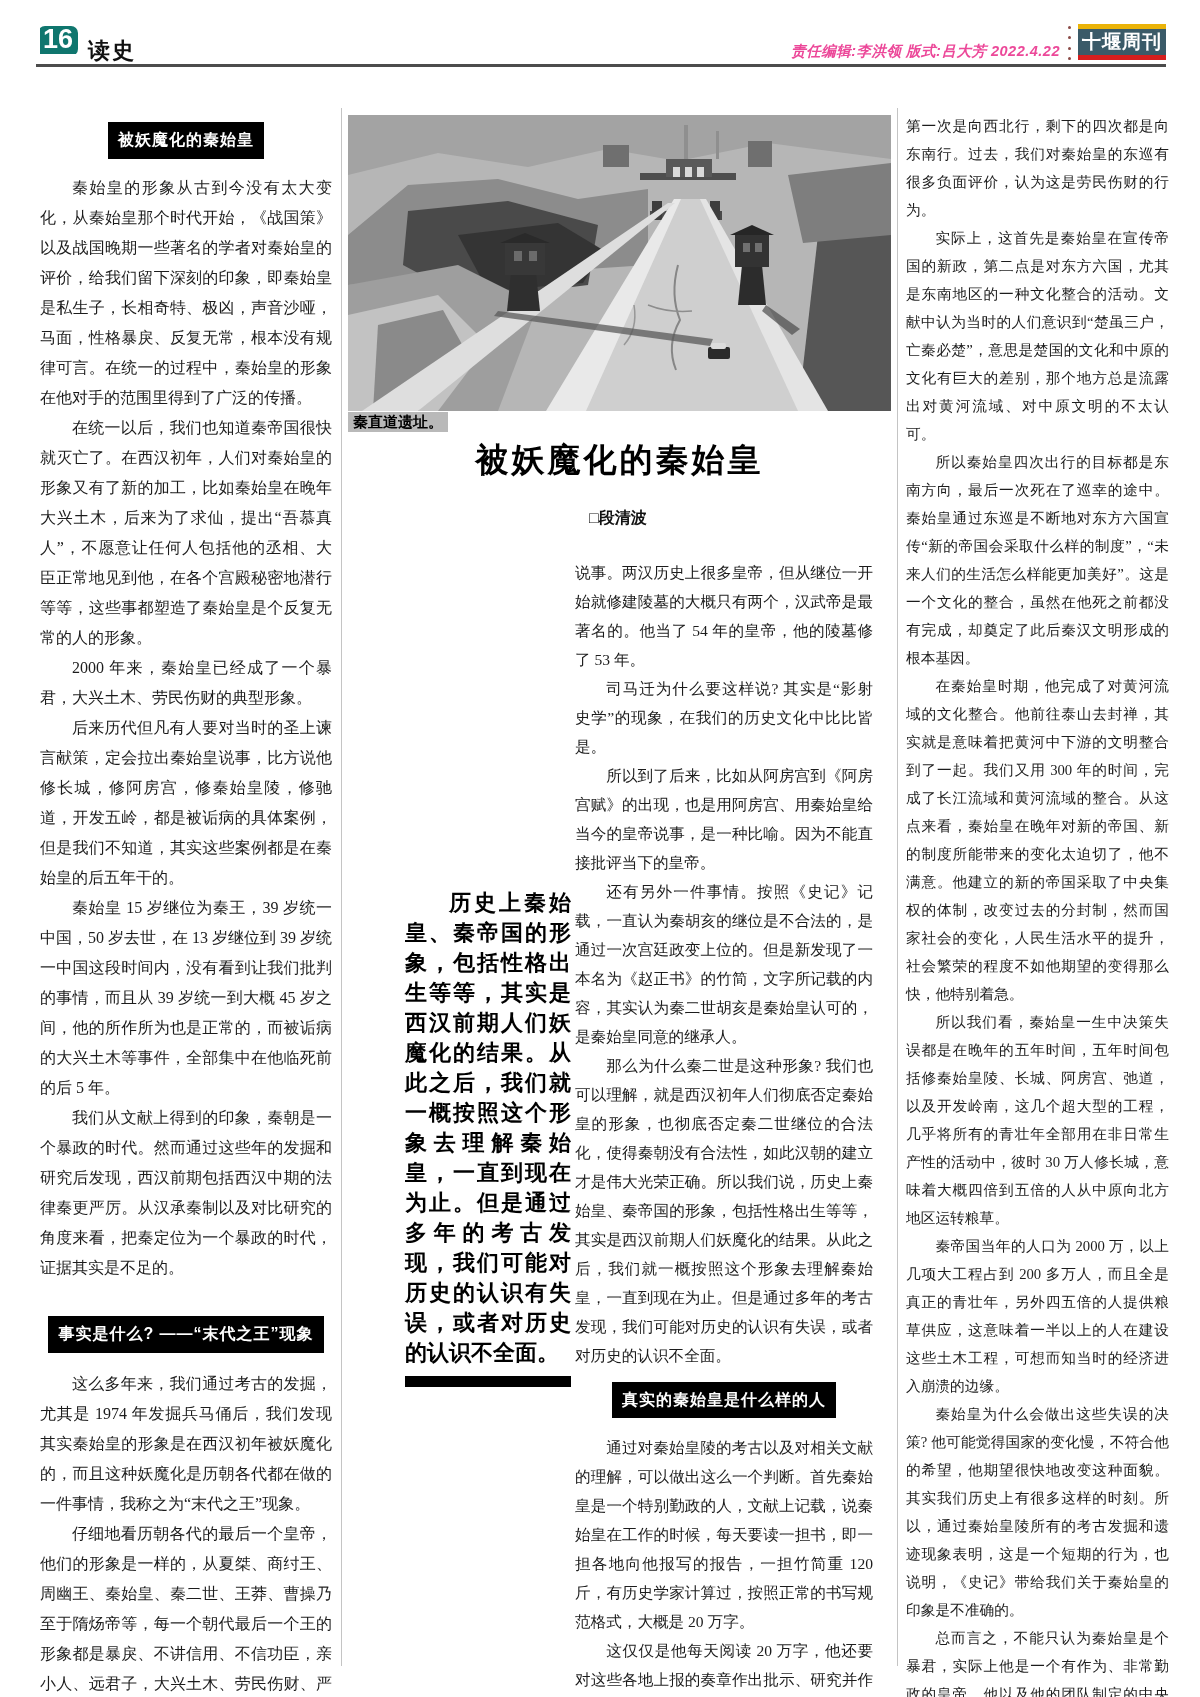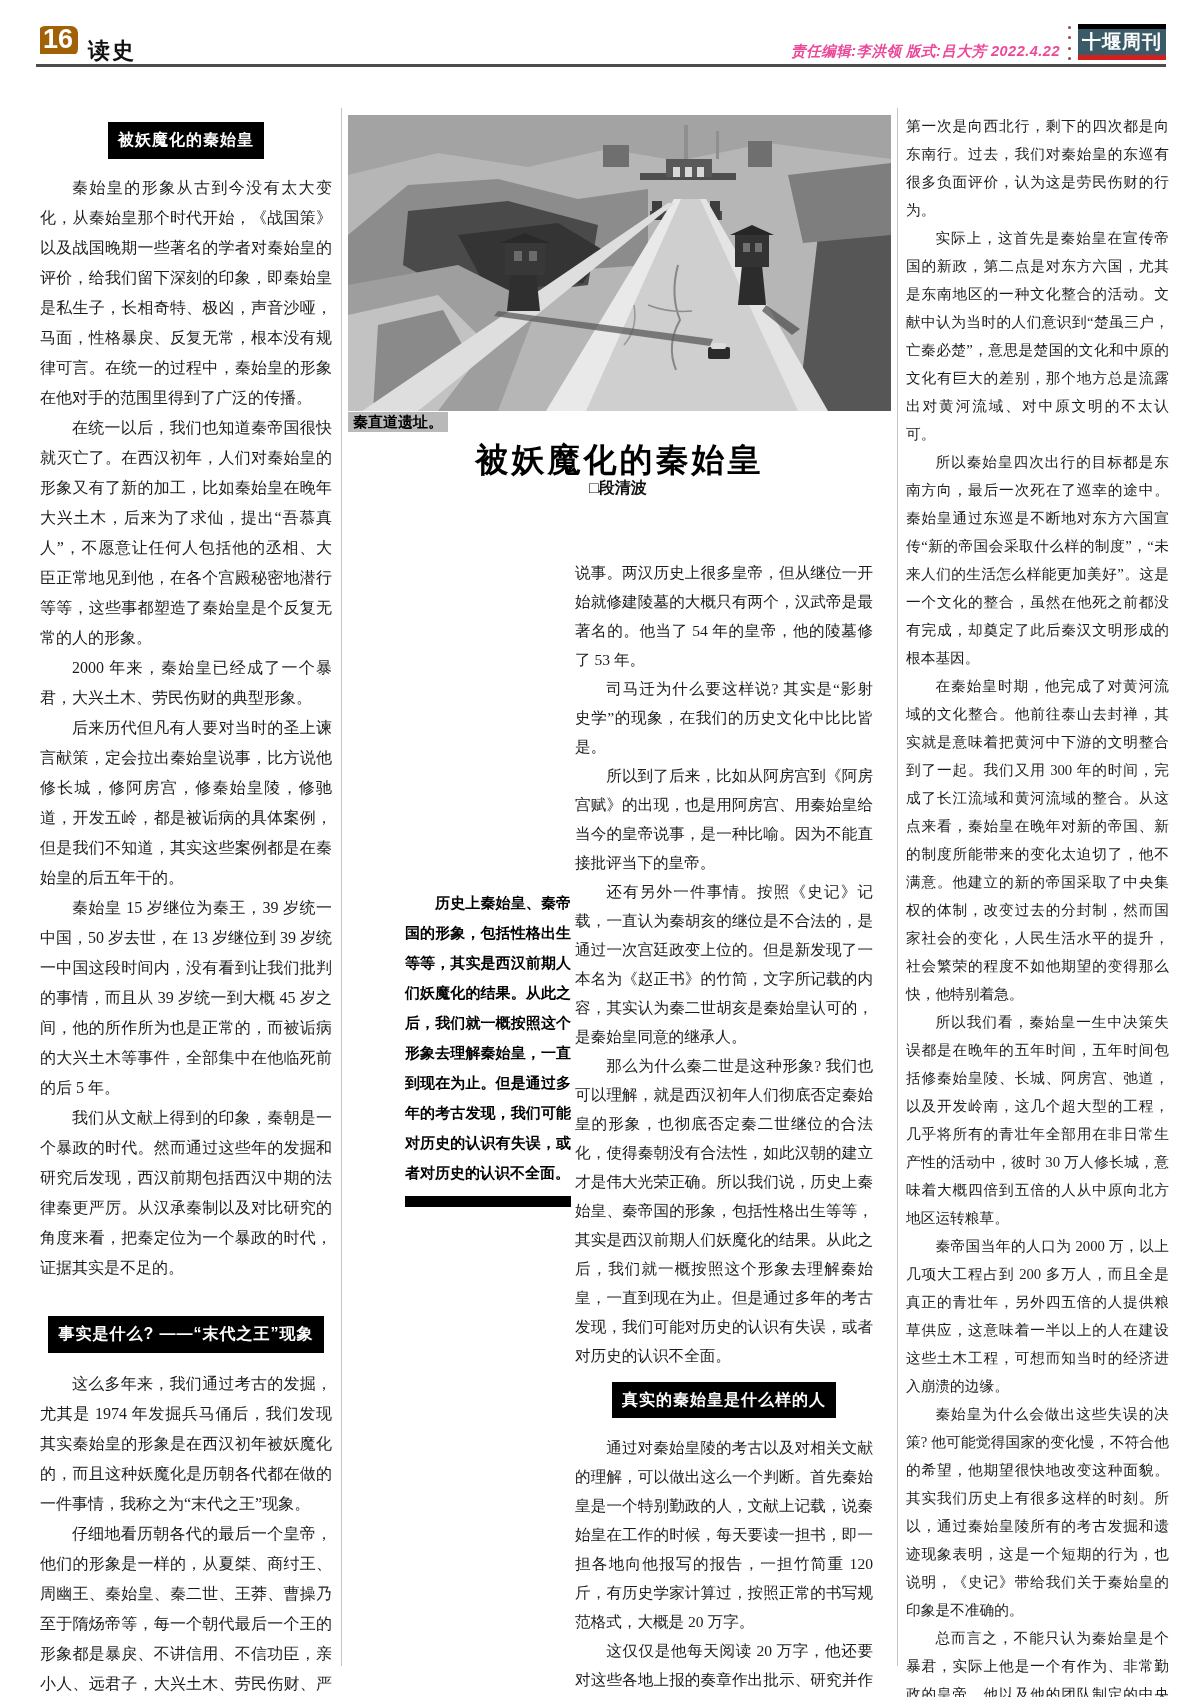--- a/index.html
+++ b/index.html
@@ -3,36 +3,36 @@
 <meta charset="utf-8">
 <style>
   html,body{margin:0;padding:0;background:#ffffff;}
   .page{
     position:relative;width:1200px;height:1697px;background:#ffffff;
     overflow:hidden;font-family:"Liberation Serif","DejaVu Serif",serif;color:#1c1c1c;
   }
   
   .hdr{position:absolute;left:36px;top:24px;width:1130px;height:40px;}
   .pagenum{
-    position:absolute;left:2px;top:2px;width:40px;height:30px;background:#a16207;
+    position:absolute;left:2px;top:2px;width:40px;height:30px;background:#0f766e;
     border-radius:7px;color:#fff;font-family:"Liberation Sans",sans-serif;
     font-weight:bold;font-size:27px;display:flex;align-items:flex-start;justify-content:center;
   }
   .pagenum span{border-left:2px solid #fff;border-bottom:2px solid #fff;padding:0 5px 1px 3px;line-height:1;}
   .sectionname{
     position:absolute;left:52px;top:12px;font-family:"Liberation Sans",sans-serif;
     font-weight:bold;font-size:22px;color:#111;letter-spacing:2px;
   }
   .editorline{
     position:absolute;right:106px;top:18px;font-family:"Liberation Sans",sans-serif;
     font-weight:bold;font-style:italic;font-size:14.5px;color:#ec4899;letter-spacing:.5px;
   }
   .logo{
     position:absolute;right:0;top:0;width:88px;height:26px;background:#3a5a68;
-    border-top:5px solid #000000;border-bottom:5px solid #d51e1e;
+    border-top:5px solid #eab308;border-bottom:5px solid #d51e1e;
     color:#fff;font-family:"Liberation Sans",sans-serif;font-weight:bold;
     font-size:19px;line-height:26px;text-align:center;letter-spacing:1px;
   }
   .logo-side{position:absolute;right:92px;top:2px;width:6px;height:34px;
     display:flex;flex-direction:column;justify-content:space-between;}
   .logo-side i{width:3px;height:3px;background:#8a4a46;border-radius:50%;display:block;}
   .toprule{position:absolute;left:36px;top:64px;width:1130px;height:3px;background:#4c4c4c;}
   
   .vrule{position:absolute;top:108px;height:1558px;width:1px;background:#c4c4c4;}
   
@@ -55,26 +55,26 @@
     font-family:"Liberation Sans",sans-serif;font-weight:bold;font-size:15px;color:#000;
   }
   .caption b{background:#b9b9b9;padding:1px 5px 2px 5px;}
   
   .arttitle{
     position:absolute;left:348px;top:438px;width:543px;text-align:center;
     font-family:"Liberation Sans",sans-serif;font-weight:bold;font-size:33px;
     color:#000;letter-spacing:3px;
   }
   .author{
-    position:absolute;left:577px;top:478px;font-family:"Liberation Sans",sans-serif;
+    position:absolute;left:577px;top:508px;font-family:"Liberation Sans",sans-serif;
     font-weight:bold;font-size:16px;color:#111;padding-left:12px;
   }
   
   .quotecol{
-    position:absolute;left:405px;top:888px;width:166px;font-size:15px;line-height:30px;
+    position:absolute;left:405px;top:888px;width:166px;font-size:22px;line-height:30px;
     font-weight:bold;color:#000;
   }
   .quotecol p{margin:0;text-align:justify;text-indent:2em;}
   .quotebar{width:166px;height:11px;background:#000;margin-top:8px;}
   
   .midcol{position:absolute;left:575px;top:558px;width:298px;font-size:15.6px;line-height:29px;}
   .midcol .blkhead{margin-top:12px;margin-bottom:15px;}
   
   .rightcol{position:absolute;left:906px;top:112px;width:263px;font-size:14.7px;line-height:28px;}
 </style>

